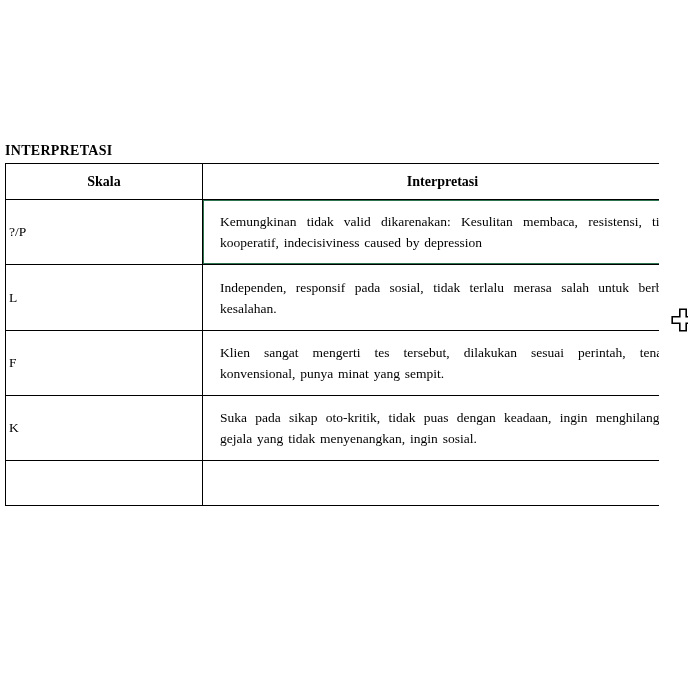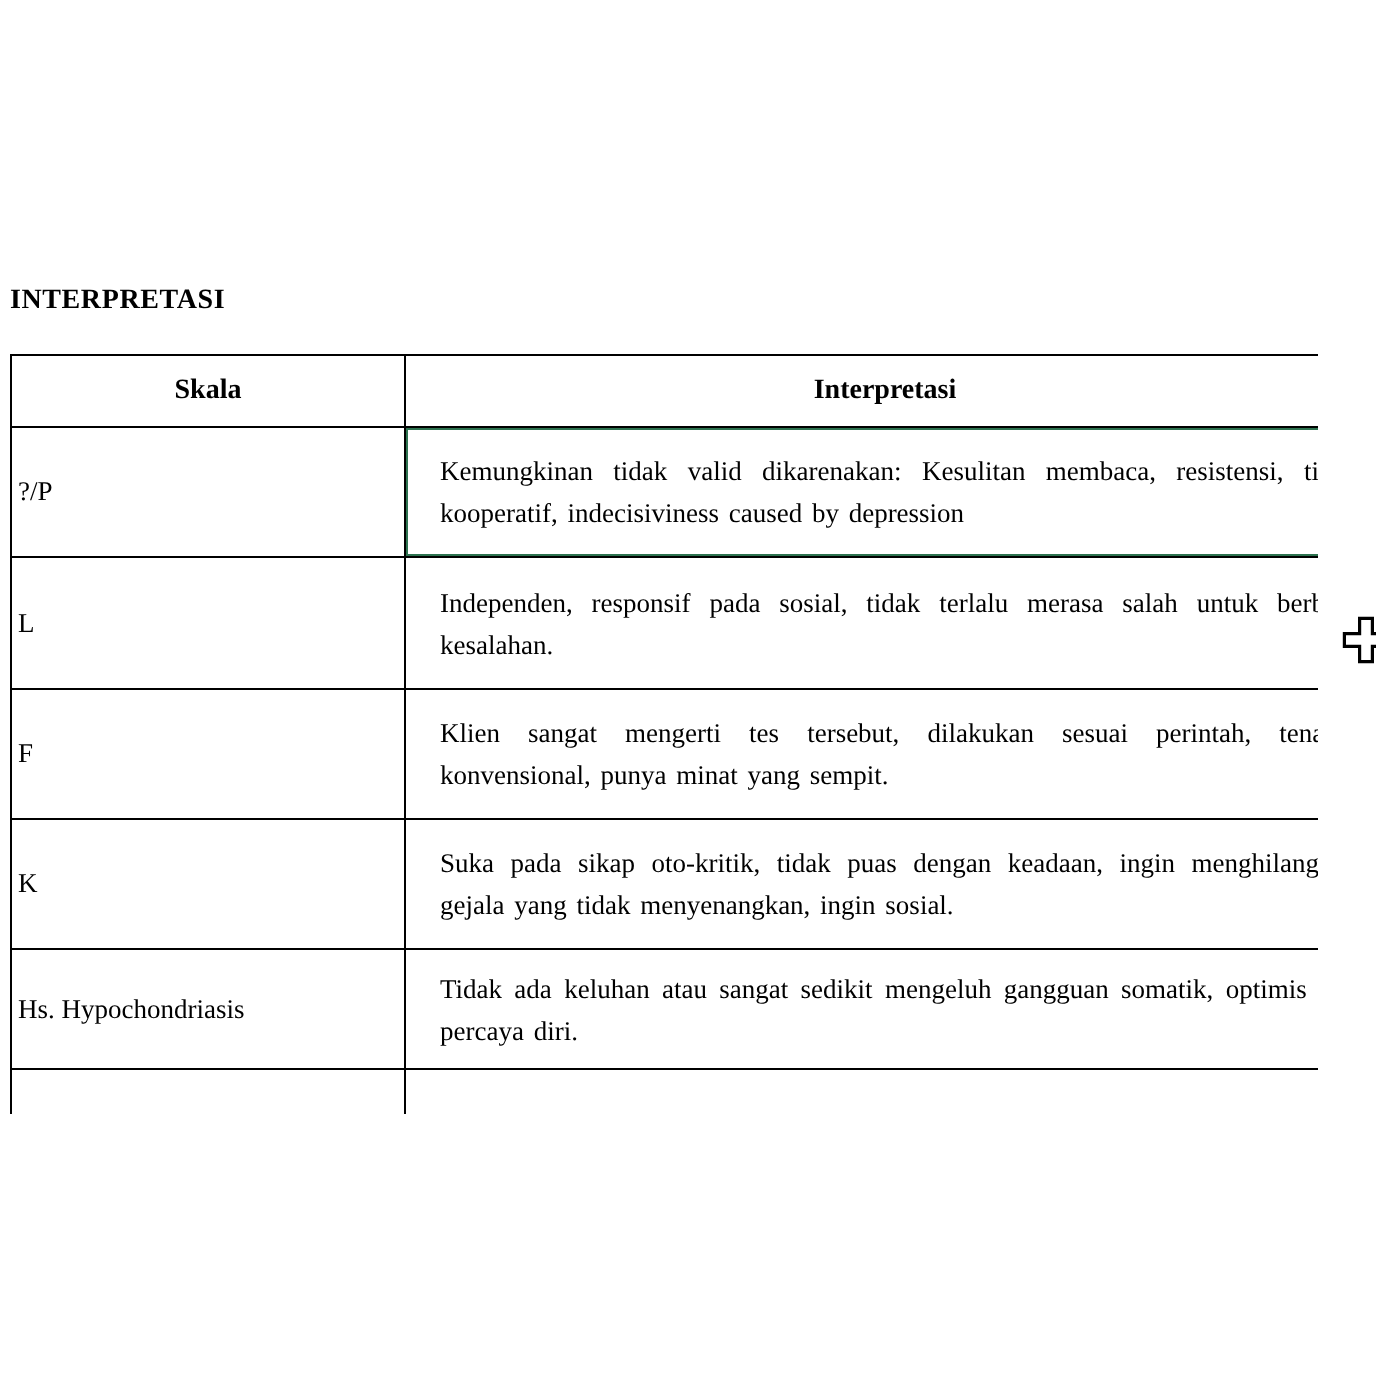--- a/index.html
+++ b/index.html
@@ -14,21 +14,21 @@
   .doc-title {
     position: absolute;
     left: 5px; top: 143px;
     font-size: 14px;
     font-weight: bold;
     letter-spacing: 0.3px;
     white-space: nowrap;
   }
   .table-clip {
     position: absolute;
-    left: 5px; top: 177px;
+    left: 5px; top: 163px;
     width: 654px; height: 380px;
     overflow: hidden;
   }
   table.interp-table {
     border-collapse: collapse;
     table-layout: fixed;
     width: 677px;
   }
   .interp-table th, .interp-table td {
     border: 1px solid #000;
@@ -123,26 +123,20 @@
         <td class="interp">
           <div class="cell-text">Klien sangat mengerti tes tersebut, dilakukan sesuai perintah, tenang, konvensional, punya minat yang sempit.</div>
         </td>
       </tr>
       <tr class="row-a">
         <td class="skala">K</td>
         <td class="interp">
           <div class="cell-text">Suka pada sikap oto-kritik, tidak puas dengan keadaan, ingin menghilangkan gejala yang tidak menyenangkan, ingin sosial.</div>
         </td>
       </tr>
-      <tr class="row-c">
-        <td class="skala">Hs. Hypochondriasis</td>
-        <td class="interp">
-          <div class="cell-text">Tidak ada keluhan atau sangat sedikit mengeluh gangguan somatik, optimis dan percaya diri.</div>
-        </td>
-      </tr>
       <tr class="row-partial">
         <td class="skala"></td>
         <td class="interp">
           <div class="cell-text"></div>
         </td>
       </tr>
     </tbody>
   </table>
 </div>
 

